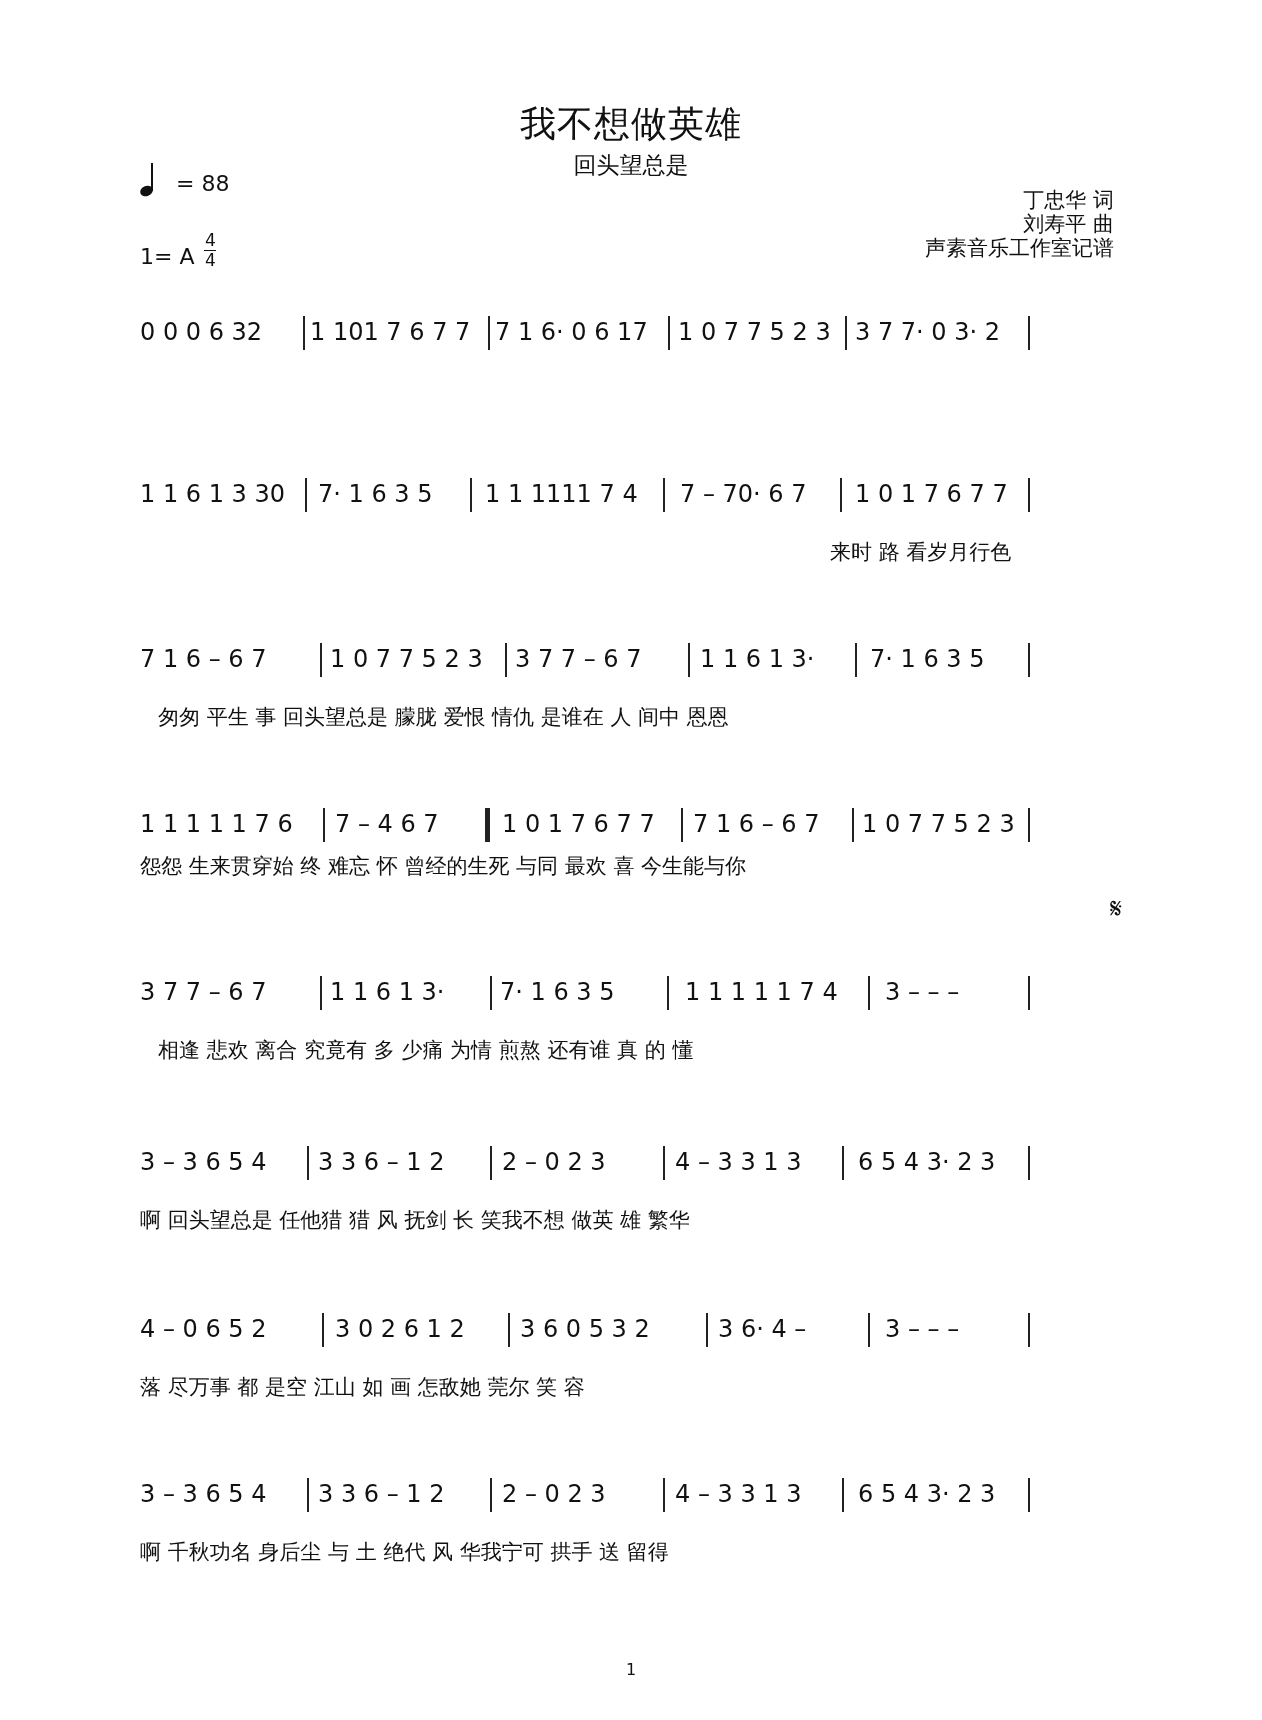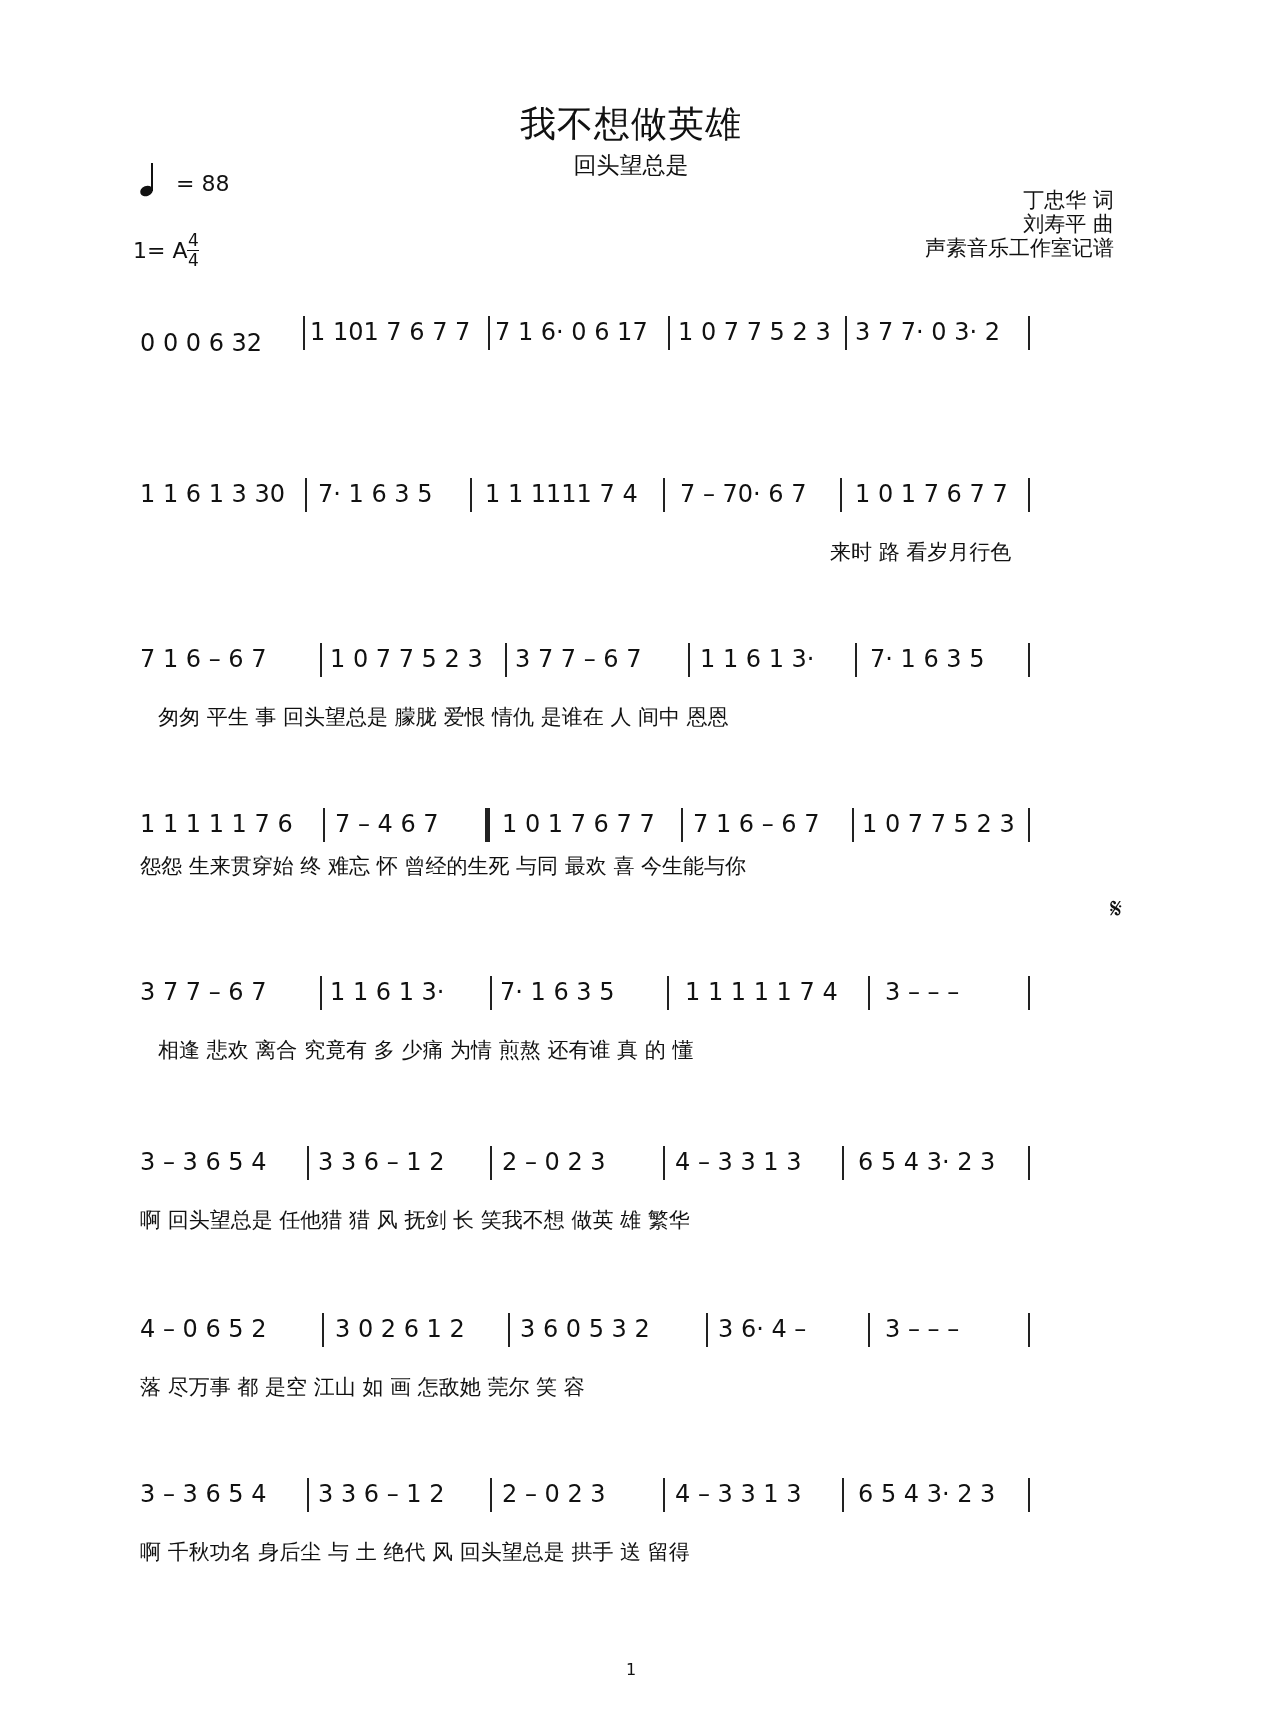--- a/index.html
+++ b/index.html
@@ -5,21 +5,21 @@
   html, body { margin: 0; padding: 0; background: #ffffff; }
   body { width: 1262px; height: 1720px; position: relative; overflow: hidden;
          font-family: "DejaVu Sans", "Liberation Sans", sans-serif; color: #111; }
   .abs { position: absolute; }
   #title { left: 0; width: 1262px; top: 100px; text-align: center; font-size: 36px; letter-spacing: 1px; }
   #subtitle { left: 0; width: 1262px; top: 150px; text-align: center; font-size: 23px; }
   #tempo { left: 140px; top: 162px; font-size: 22px; display: flex; align-items: flex-end; gap: 12px; }
   .note-icon { width: 24px; height: 34px; position: relative; }
   .note-icon .head { position: absolute; left: 0; bottom: 0; width: 13px; height: 10px; background: #111; border-radius: 50%; transform: rotate(-20deg); }
   .note-icon .stem { position: absolute; left: 11px; bottom: 5px; width: 2px; height: 28px; background: #111; }
-  #key { left: 133px; top: 232px; font-size: 22px; display: flex; align-items: center; }
+  #key { left: 140px; top: 232px; font-size: 22px; display: flex; align-items: flex-end; gap: 10px; }
   .frac { display: inline-flex; flex-direction: column; align-items: center; font-size: 17px; line-height: 17px; }
   .frac .bar { width: 12px; height: 1px; background: #111; margin: 1px 0; }
   #credits { right: 148px; top: 188px; text-align: right; font-size: 21px; line-height: 24px; }
   .row { position: absolute; left: 140px; width: 985px; }
   .seg { position: absolute; top: 0; font-size: 24px; white-space: nowrap; font-family: "DejaVu Sans", sans-serif; }
   .bar-line { position: absolute; width: 1.5px; height: 34px; background: #222; top: -2px; }
   .lyric { position: absolute; font-size: 21px; white-space: nowrap; }
   #page-num { left: 0; width: 1262px; top: 1660px; text-align: center; font-size: 16px; }
 </style>
 </head>
@@ -46,21 +46,21 @@
 </div>
 
 <div id="credits" class="abs">
   <div>丁忠华 词</div>
   <div>刘寿平 曲</div>
   <div>声素音乐工作室记谱</div>
 </div>
 
 <div id="score">
     <div class="row" style="top: 318px;">
-      <span class="seg" style="left: 0px; margin-top: 11px;">0  0  0  6 32</span>
+      <span class="seg" style="left: 0px;">0  0  0  6 32</span>
       <span class="seg" style="left: 170px;">1  101 7 6 7 7</span>
       <span class="seg" style="left: 355px;">7 1 6·  0 6 17</span>
       <span class="seg" style="left: 538px;">1  0 7 7 5 2 3</span>
       <span class="seg" style="left: 715px;">3 7 7·  0 3· 2</span>
       <span class="bar-line" style="left: 163px;"></span>
       <span class="bar-line" style="left: 348px;"></span>
       <span class="bar-line" style="left: 528px;"></span>
       <span class="bar-line" style="left: 705px;"></span>
       <span class="bar-line" style="left: 888px;"></span>
     </div>
@@ -148,17 +148,17 @@
       <span class="seg" style="left: 0px;">3 – 3 6 5 4</span>
       <span class="seg" style="left: 178px;">3 3 6 – 1 2</span>
       <span class="seg" style="left: 362px;">2 – 0  2 3</span>
       <span class="seg" style="left: 535px;">4 – 3 3 1 3</span>
       <span class="seg" style="left: 718px;">6 5 4 3·  2 3</span>
       <span class="bar-line" style="left: 167px;"></span>
       <span class="bar-line" style="left: 350px;"></span>
       <span class="bar-line" style="left: 523px;"></span>
       <span class="bar-line" style="left: 702px;"></span>
       <span class="bar-line" style="left: 888px;"></span>
-      <span class="lyric" style="left: 0px; top: 58px;">啊    千秋功名 身后尘    与   土       绝代 风    回头望总是 拱手  送  留得</span>
+      <span class="lyric" style="left: 0px; top: 58px;">啊    千秋功名 身后尘    与   土       绝代 风    华我宁可 拱手  送  留得</span>
     </div>
   </div>
 
 <div id="page-num" class="abs">1</div>
 
 </body></html>

